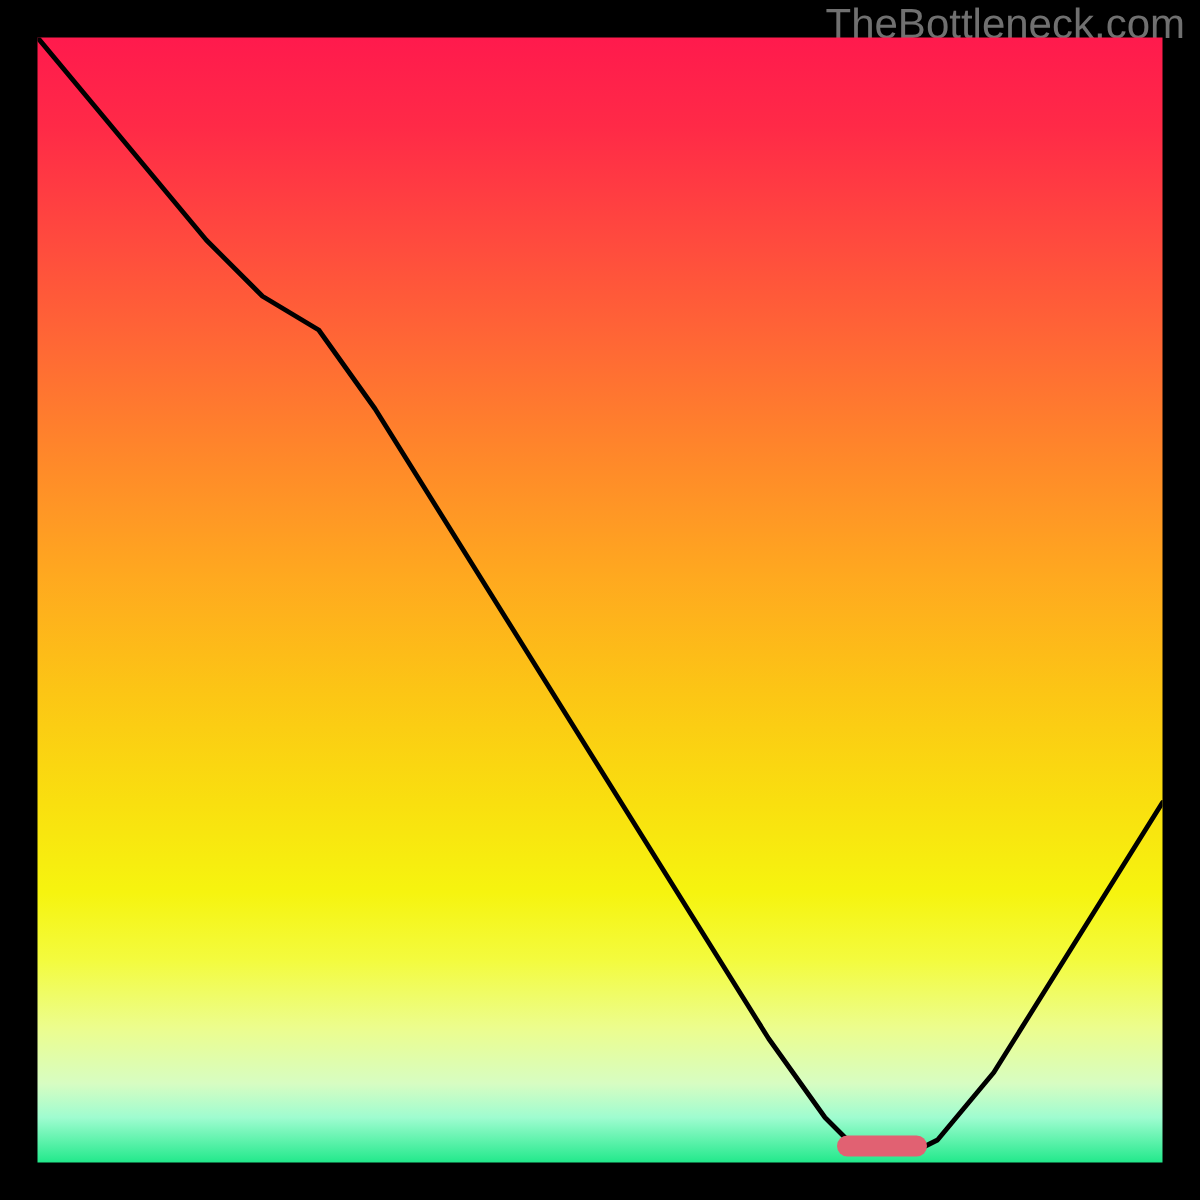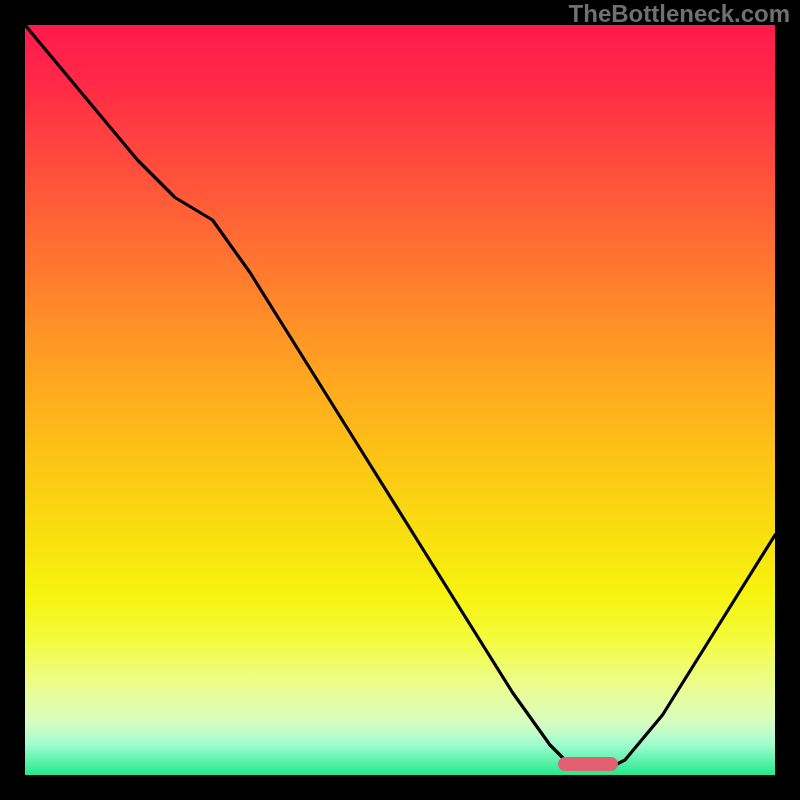--- a/index.html
+++ b/index.html
@@ -39,22 +39,22 @@
       #d7fdc2 93%,
       #9ffcd0 96%,
       #22e98b 100%
     );
   }
   .watermark {
     position: absolute;
     top: 0px;
     right: 10px;
     font-family: Arial, Helvetica, sans-serif;
-    font-size: 24px;
-    font-weight: bold;
+    font-size: 28px;
+    font-weight: normal;
     color: #707070;
     letter-spacing: 0px;
   }
   svg.curve {
     position: absolute;
     left: 0;
     top: 0;
     width: 750px;
     height: 750px;
   }

